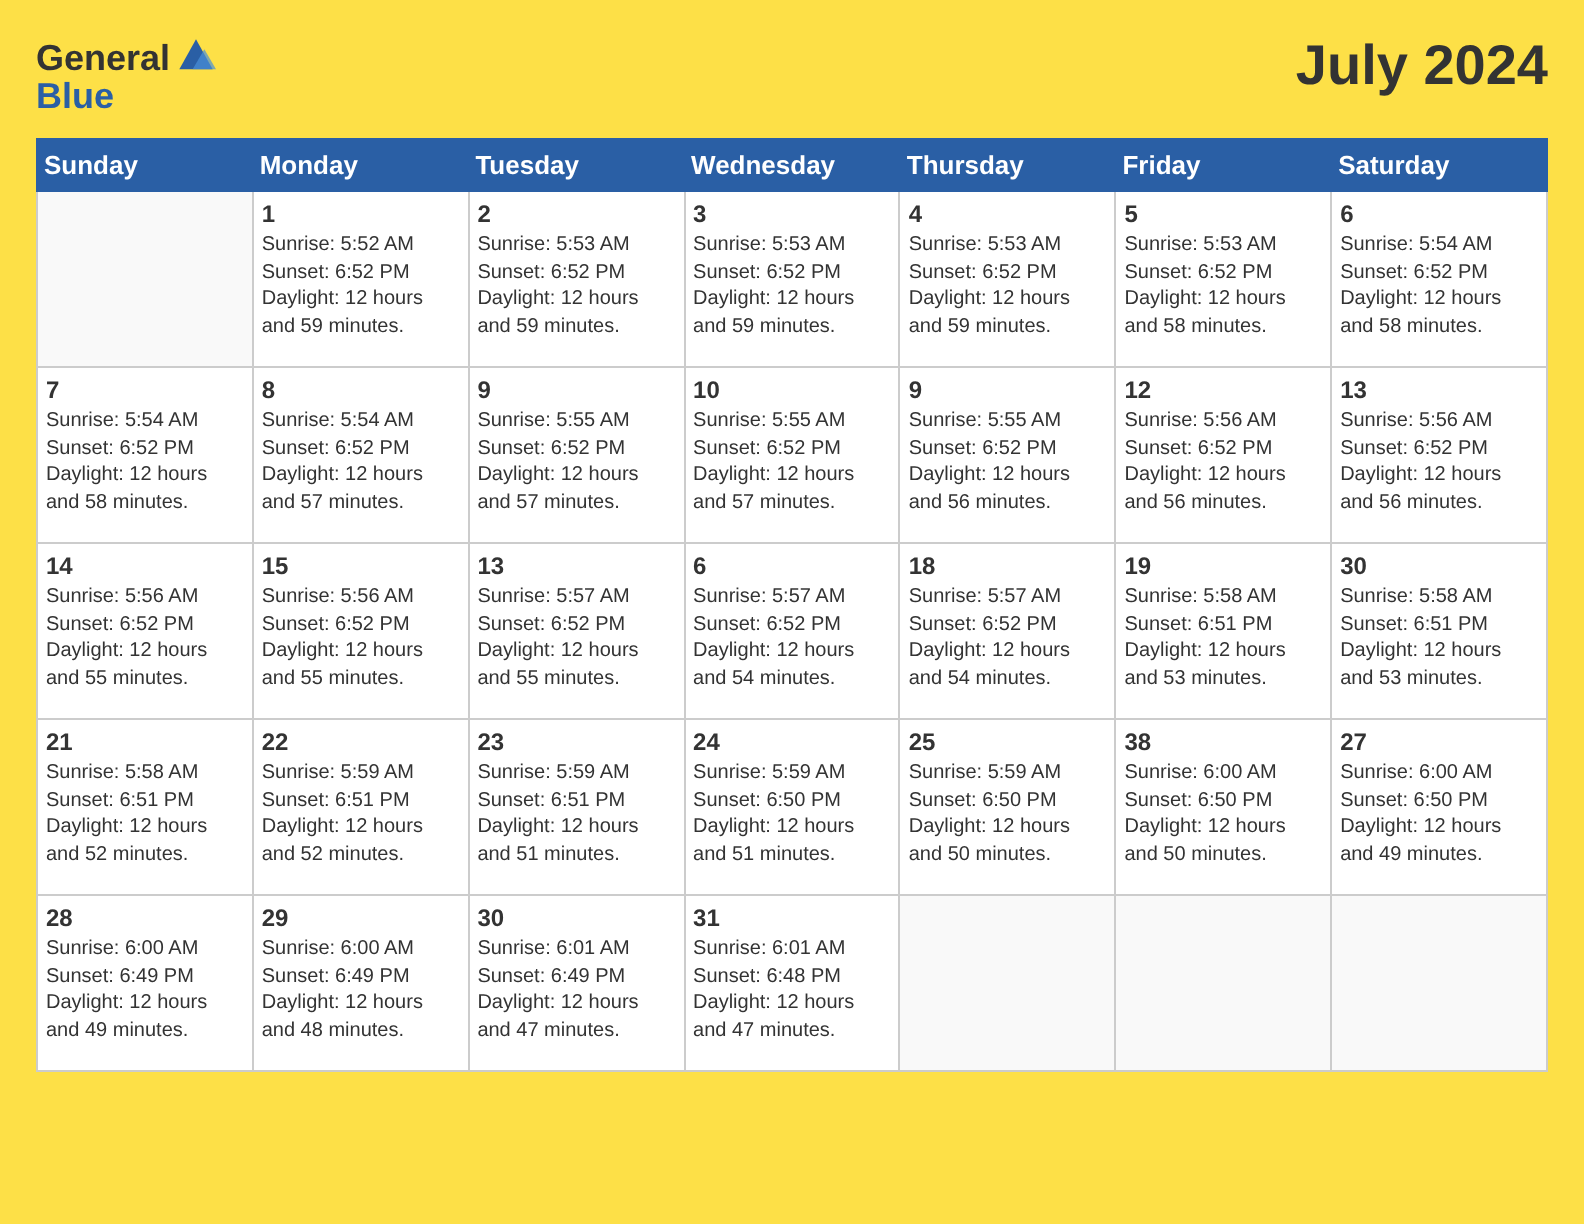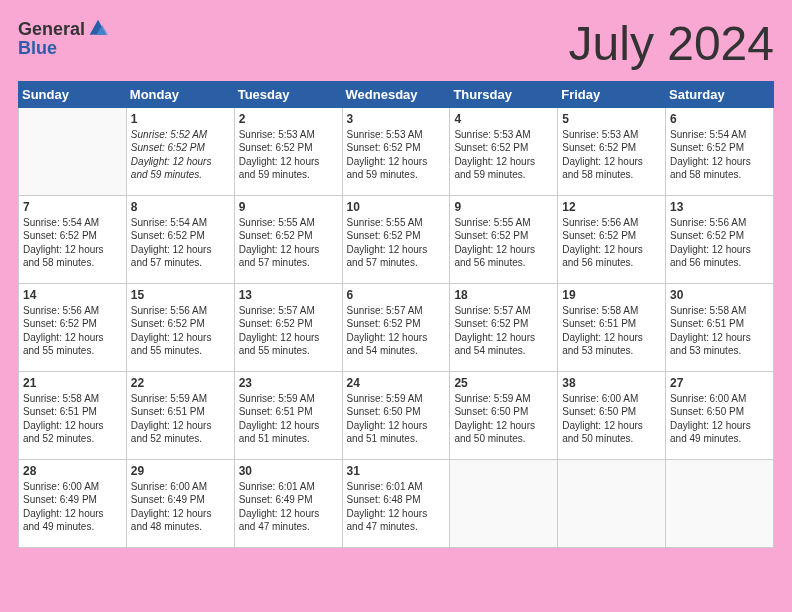--- a/index.html
+++ b/index.html
@@ -7,21 +7,21 @@
       font-family: Arial, sans-serif;
       background: #fff;
       width: 792px;
       height: 612px;
       overflow: hidden;
     }
     .page {
       width: 792px;
       height: 612px;
       padding: 18px 18px 27px 18px;
-      background: #f9a8d4;
+      background: #fde047;
     }
     .header {
       display: flex;
       justify-content: space-between;
       align-items: flex-start;
       margin-bottom: 10px;
     }
     .logo {
       display: flex;
       flex-direction: column;
@@ -44,22 +44,22 @@
     }
     .logo-icon {
       width: 20px;
       height: 20px;
       margin-left: 3px;
     }
     .title-section {
       text-align: right;
     }
     .main-title {
-      font-size: 48px;
-      font-weight: normal;
+      font-size: 28px;
+      font-weight: bold;
       color: #333;
       line-height: 1.1;
     }
     .subtitle {
       font-size: 14px;
       color: #333;
       margin-top: 2px;
     }
     .calendar {
       width: 100%;
@@ -131,21 +131,21 @@
           <th>Thursday</th>
           <th>Friday</th>
           <th>Saturday</th>
         </tr>
     </thead>
     <tbody id="calendar-body">
     <tr>
           <td class="empty"></td>
           <td>
             <span class="day-number">1</span>
-            <div class="cell-text" style="white-space: pre-line; font-style: italic;">Sunrise: 5:52 AM
+            <div class="cell-text" style="white-space: pre-line;">Sunrise: 5:52 AM
 Sunset: 6:52 PM
 Daylight: 12 hours
 and 59 minutes.</div>
           </td>
           <td>
             <span class="day-number">2</span>
             <div class="cell-text" style="white-space: pre-line;">Sunrise: 5:53 AM
 Sunset: 6:52 PM
 Daylight: 12 hours
 and 59 minutes.</div>

